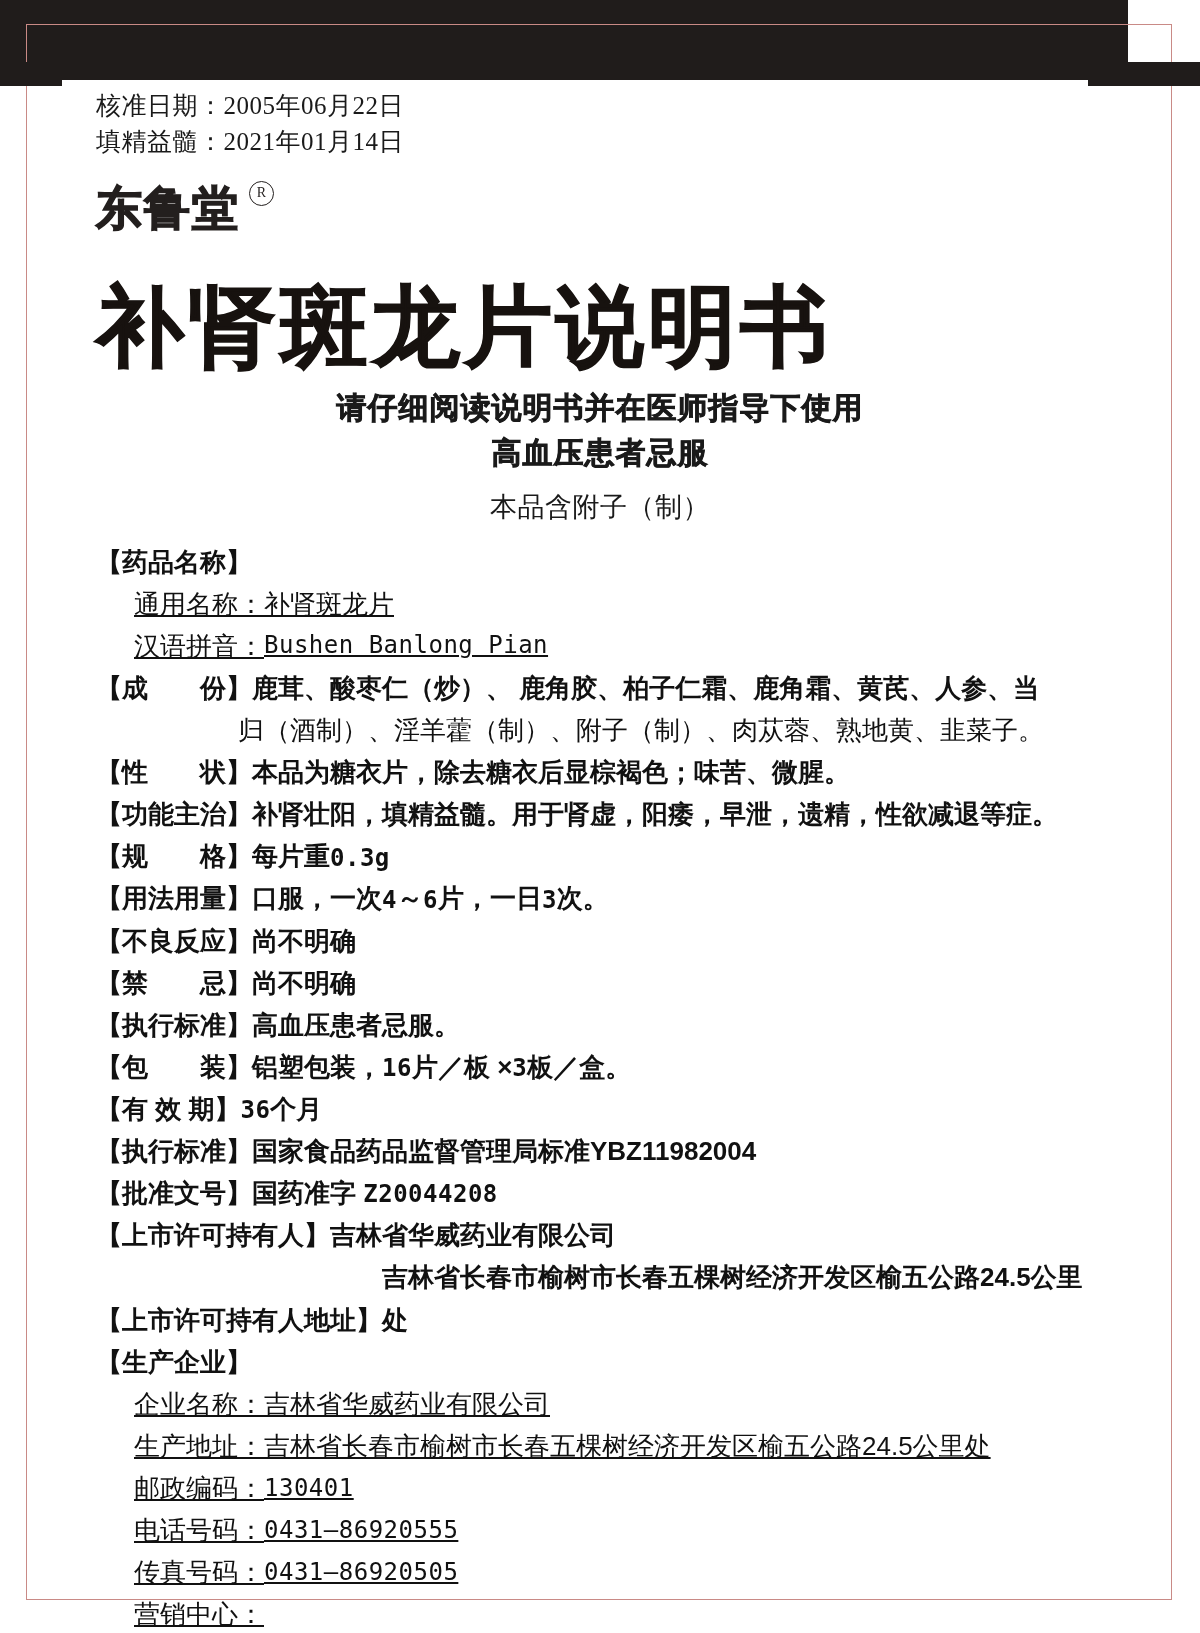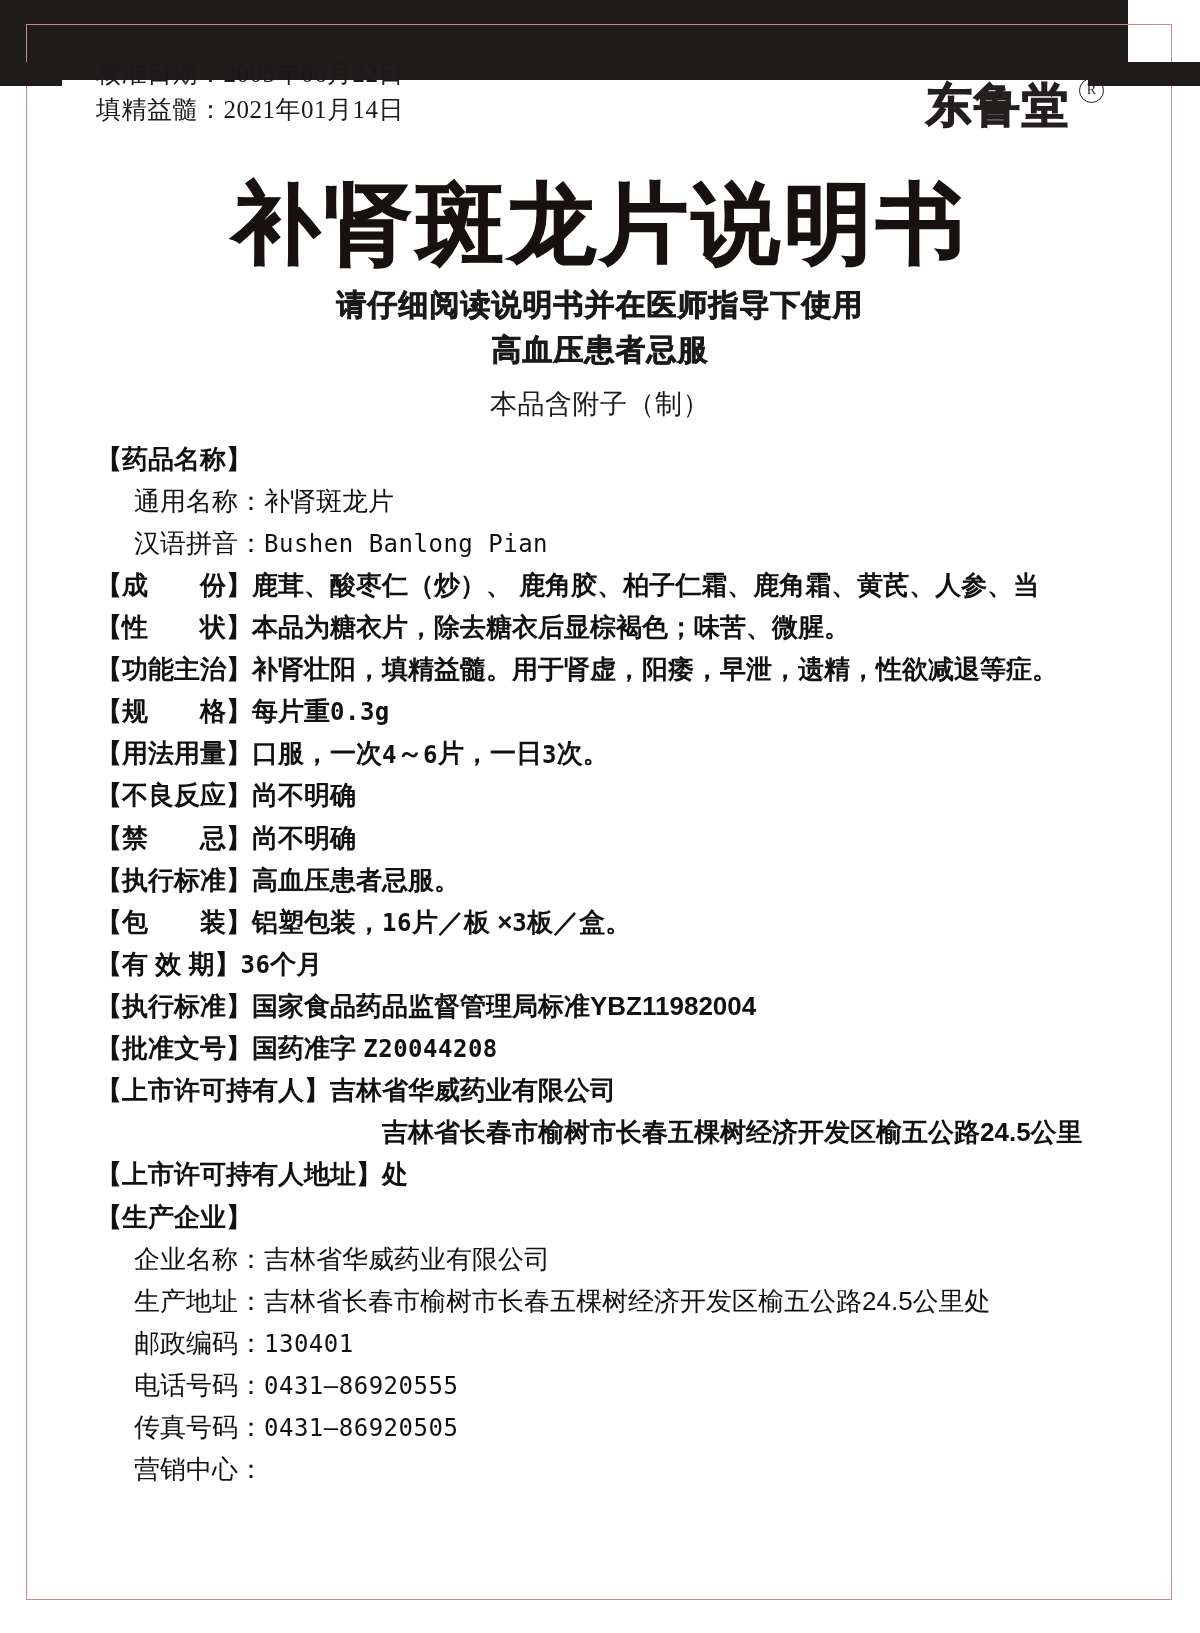--- a/index.html
+++ b/index.html
@@ -45,21 +45,22 @@
     height: 1633px;
     box-sizing: border-box;
     padding: 0 96px;
   }
 
   
   #doc-header {
     display: flex;
     align-items: flex-start;
     justify-content: space-between;
-    padding-top: 56px;
+    padding-top: 88px;
+    flex-direction: column;
   }
   #approval-dates {
     font-family: "Liberation Serif", "DejaVu Serif", serif;
     font-size: 25px;
     line-height: 1.42;
     letter-spacing: 0.5px;
     color: #1a1a1a;
   }
   #approval-dates div { white-space: nowrap; }
 
@@ -87,21 +88,20 @@
     border-radius: 50%;
     font-size: 14px;
     line-height: 21px;
     text-align: center;
     font-family: "Liberation Serif", serif;
     color: #231f1e;
   }
 
   
   #doc-title {
-    text-align: center;
     font-family: "DejaVu Serif", "Liberation Serif", serif;
     font-weight: bold;
     font-size: 88px;
     letter-spacing: 4px;
     line-height: 1.12;
     margin-top: 46px;
     color: #17120f;
     -webkit-text-stroke: 1.2px #17120f;
   }
   #doc-subtitle-1 {
@@ -147,22 +147,23 @@
   .hang-line {
     padding-left: 142px;
   }
   .mono {
     font-family: "DejaVu Sans Mono", "Liberation Mono", monospace;
     font-size: 24px;
     letter-spacing: 0.5px;
   }
   .sub-field {
     display: flex;
-    align-items: flex-end;
+    align-items: center;
     padding-left: 38px;
+    text-decoration: underline;
   }
   .sub-field-label { flex: none; white-space: pre; }
 </style>
 </head>
 <body>
 
 <div id="trim-border"></div>
 <div class="reg-bar" id="reg-bar-left"></div>
 <div class="reg-bar" id="reg-bar-right"></div>
 <div id="bottom-bar"></div>
@@ -196,20 +197,21 @@
     </div>
     <div class="sub-field">
       <span class="sub-field-label">汉语拼音：</span>
       <span class="mono">Bushen  Banlong  Pian</span>
     </div>
 
     <div class="section-row">
       <span class="section-label">【成　　份】</span>
       <span class="section-value">鹿茸、酸枣仁（炒）、 鹿角胶、柏子仁霜、鹿角霜、黄芪、人参、当</span>
     </div>
+    <div class="hang-line">归（酒制）、淫羊藿（制）、附子（制）、肉苁蓉、熟地黄、韭菜子。</div>
 
     <div class="section-row">
       <span class="section-label">【性　　状】</span>
       <span class="section-value">本品为糖衣片，除去糖衣后显棕褐色；味苦、微腥。</span>
     </div>
 
     <div class="section-row">
       <span class="section-label">【功能主治】</span>
       <span class="section-value">补肾壮阳，填精益髓。用于肾虚，阳痿，早泄，遗精，性欲减退等症。</span>
     </div>

